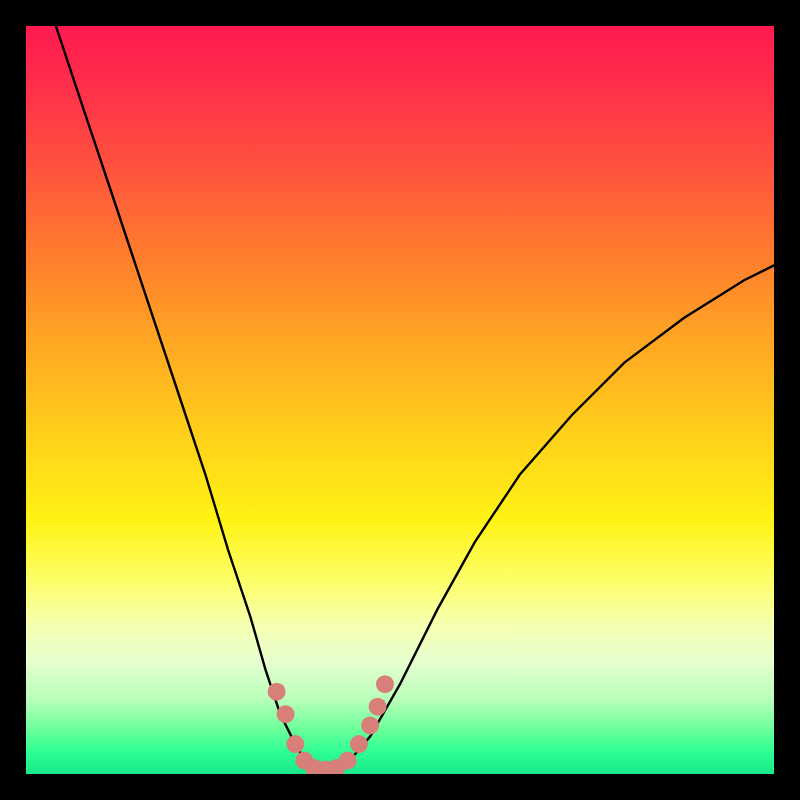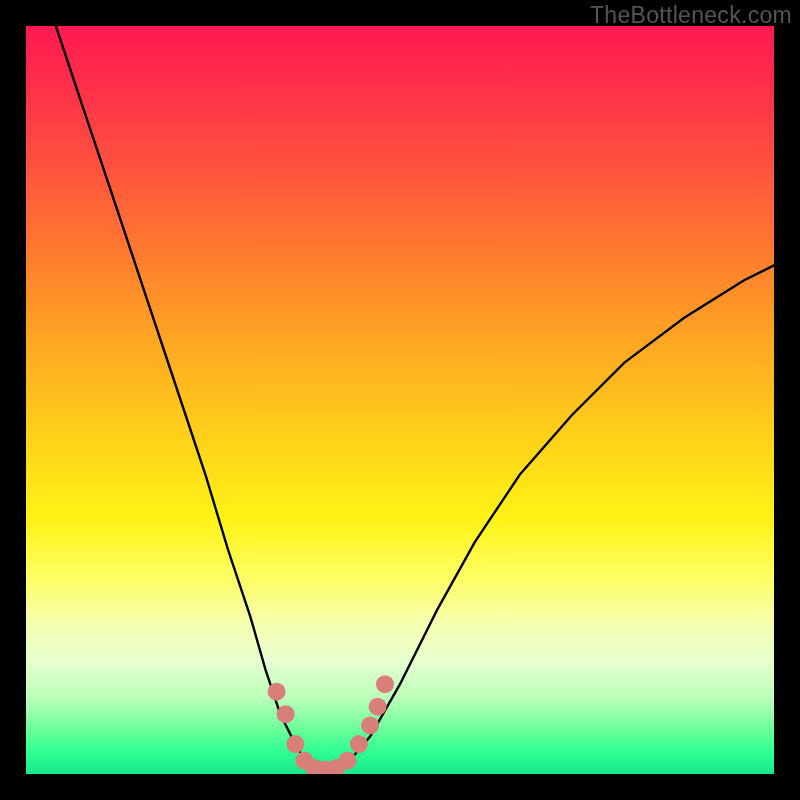--- a/index.html
+++ b/index.html
@@ -73,14 +73,13 @@
           <circle cx="299.2" cy="743.5" r="9" fill="#d97f7a"></circle>
           <circle cx="310.4" cy="742.0" r="9" fill="#d97f7a"></circle>
           <circle cx="321.6" cy="734.5" r="9" fill="#d97f7a"></circle>
           <circle cx="332.9" cy="718.1" r="9" fill="#d97f7a"></circle>
           <circle cx="344.1" cy="699.4" r="9" fill="#d97f7a"></circle>
           <circle cx="351.6" cy="680.7" r="9" fill="#d97f7a"></circle>
           <circle cx="359.0" cy="658.2" r="9" fill="#d97f7a"></circle>
         </g>
     </svg>
   </div>
-  <div class="watermark">TheBottleneck.com</div>
 </div>
 
 </body></html>

